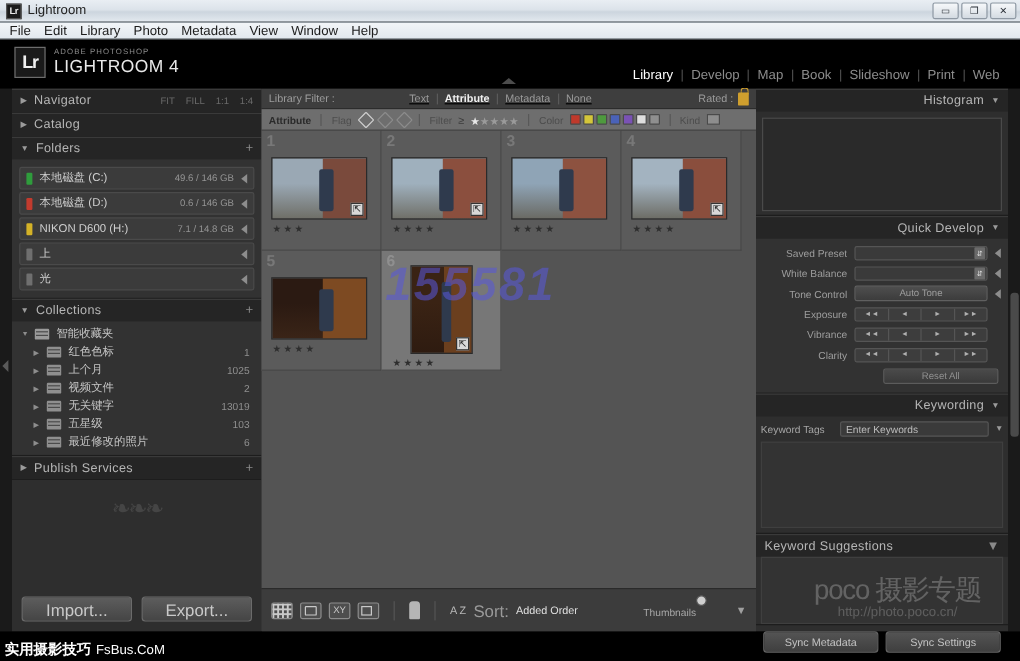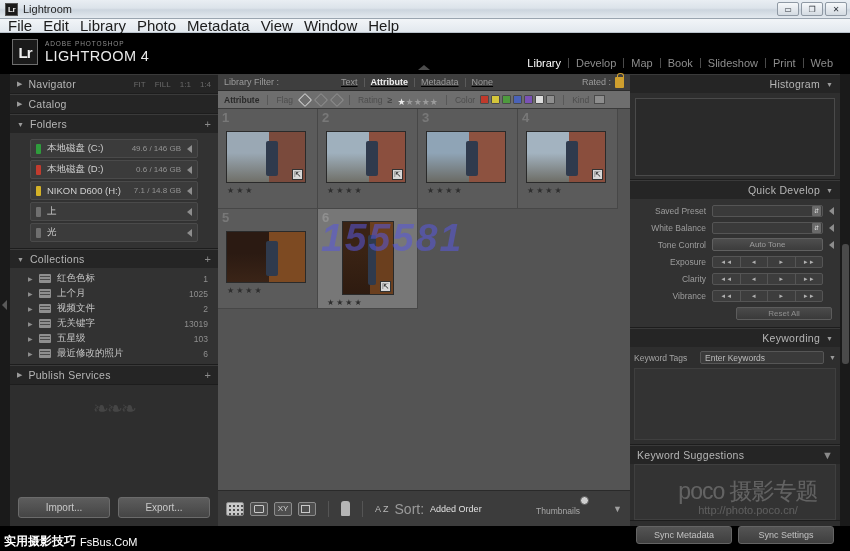--- a/index.html
+++ b/index.html
@@ -35,21 +35,21 @@
   }
 
   
   .menubar {
     position: absolute; left: 0; top: 19px; width: 850px; height: 14px;
     background: linear-gradient(to bottom, #f2f5f8, #e2e8ee);
     border-bottom: 1px solid #b9c2cb;
     display: flex; align-items: center; padding-left: 8px;
   }
   .menubar span {
-    font-size: 15px; color: #1c1c1c; margin-right: 11px; cursor: default;
+    font-size: 11px; color: #1c1c1c; margin-right: 11px; cursor: default;
   }
 
   
   .topbar {
     position: absolute; left: 0; top: 33px; width: 850px; height: 41px;
     background: #000;
   }
   .plate { position: absolute; left: 12px; top: 6px; display: flex; align-items: center; }
   .lr-logo {
     width: 26px; height: 26px; background: #1a1a1a; border: 1px solid #6d6d6d;
@@ -89,21 +89,21 @@
   }
 
   .pgroup { border-bottom: 1px solid #1d1d1d; }
   .phead {
     height: 19px; background: #252525; display: flex; align-items: center;
     padding: 0 7px; border-top: 1px solid #3a3a3a; cursor: pointer;
   }
   .ptri { font-size: 7px; color: #9b9b9b; margin-right: 6px; }
   .ptitle { font-size: 10.5px; color: #b6b6b6; letter-spacing: 0.3px; }
   .phead-right { margin-left: auto; font-size: 11px; color: #8a8a8a; }
-  .pbody { background: #323232; padding: 4px 20px; }
+  .pbody { background: #323232; padding: 4px 6px; }
 
   
   .nav-zooms { margin-left: auto; display: flex; gap: 9px; }
   .nav-zooms span { font-size: 8px; color: #6a6a6a; }
 
   
   .drow {
     height: 19px; margin: 2px 0; background: #3b3b3b; border: 1px solid #4a4a4a;
     border-radius: 2px; display: flex; align-items: center; padding: 0 5px;
   }
@@ -136,21 +136,21 @@
   }
 
   
   .mod-btns {
     position: absolute; left: 8px; right: 8px; bottom: 8px;
     display: flex; gap: 8px;
   }
   .mbtn {
     flex: 1; height: 21px; border-radius: 3px;
     background: linear-gradient(to bottom,#5d5d5d,#454545);
-    border: 1px solid #6b6b6b; color: #c9c9c9; font-size: 10px;
+    border: 1px solid #6b6b6b; color: #c9c9c9; font-size: 14px;
     display: flex; align-items: center; justify-content: center; cursor: pointer;
   }
 
   
   #center { position: absolute; left: 218px; top: 74px; width: 412px; height: 452px; background: #454545; }
 
   .filter-bar1 {
     height: 17px; background: #3e3e3e; border-bottom: 1px solid #2c2c2c;
     display: flex; align-items: center; padding: 0 6px;
   }
@@ -464,20 +464,25 @@
           </div>
       </div>
 
       <div class="pgroup">
         <div class="phead">
           <span class="ptri">▼</span>
           <span class="ptitle">Collections</span>
           <span class="phead-right">+</span>
         </div>
         <div class="pbody" id="collection-list" style="padding:3px 4px;">
+            <div class="crow">
+              <span class="tw">▼</span>
+              <span class="cicon smart"></span>
+              <span class="cname">智能收藏夹</span>
+            </div>
             <div class="crow cchild">
               <span class="tw">▶</span>
               <span class="cicon"></span>
               <span class="cname">红色色标</span>
               <span class="ccount">1</span>
             </div>
             <div class="crow cchild">
               <span class="tw">▶</span>
               <span class="cicon"></span>
               <span class="cname">上个月</span>
@@ -547,21 +552,21 @@
     </div>
 
     <div class="filter-bar2">
       <span class="f2-lbl">Attribute</span>
       <span class="f2-div"></span>
       <span class="f2-sub">Flag</span>
       <span class="flag-ic"></span>
       <span class="flag-ic dim"></span>
       <span class="flag-ic dim"></span>
       <span class="f2-div"></span>
-      <span class="f2-sub">Rating</span>
+      <span class="f2-sub">Filter</span>
       <span class="gte">≥</span>
       <span id="filter-stars"><span class="star on">★</span><span class="star">★</span><span class="star">★</span><span class="star">★</span><span class="star">★</span></span>
       <span class="f2-div"></span>
       <span class="f2-sub">Color</span>
       <span id="filter-swatches" style="display:flex;gap:2px;">
           <span class="sw" style="background: rgb(192, 57, 43);"></span>
           <span class="sw" style="background: rgb(212, 198, 58);"></span>
           <span class="sw" style="background: rgb(78, 154, 62);"></span>
           <span class="sw" style="background: rgb(74, 98, 184);"></span>
           <span class="sw" style="background: rgb(122, 82, 181);"></span>
@@ -691,31 +696,31 @@
             <span class="qd-lbl">Exposure</span>
             <span class="nudge">
                 <div>◄◄</div>
                 <div>◄</div>
                 <div>►</div>
                 <div>►►</div>
               </span>
             <span style="width:11px"></span>
           </div>
           <div class="qd-row">
-            <span class="qd-lbl">Clarity</span>
+            <span class="qd-lbl">Vibrance</span>
             <span class="nudge">
                 <div>◄◄</div>
                 <div>◄</div>
                 <div>►</div>
                 <div>►►</div>
               </span>
             <span style="width:11px"></span>
           </div>
           <div class="qd-row">
-            <span class="qd-lbl">Vibrance</span>
+            <span class="qd-lbl">Clarity</span>
             <span class="nudge">
                 <div>◄◄</div>
                 <div>◄</div>
                 <div>►</div>
                 <div>►►</div>
               </span>
             <span style="width:11px"></span>
           </div>
           <div class="resetall">Reset All</div>
         </div>

